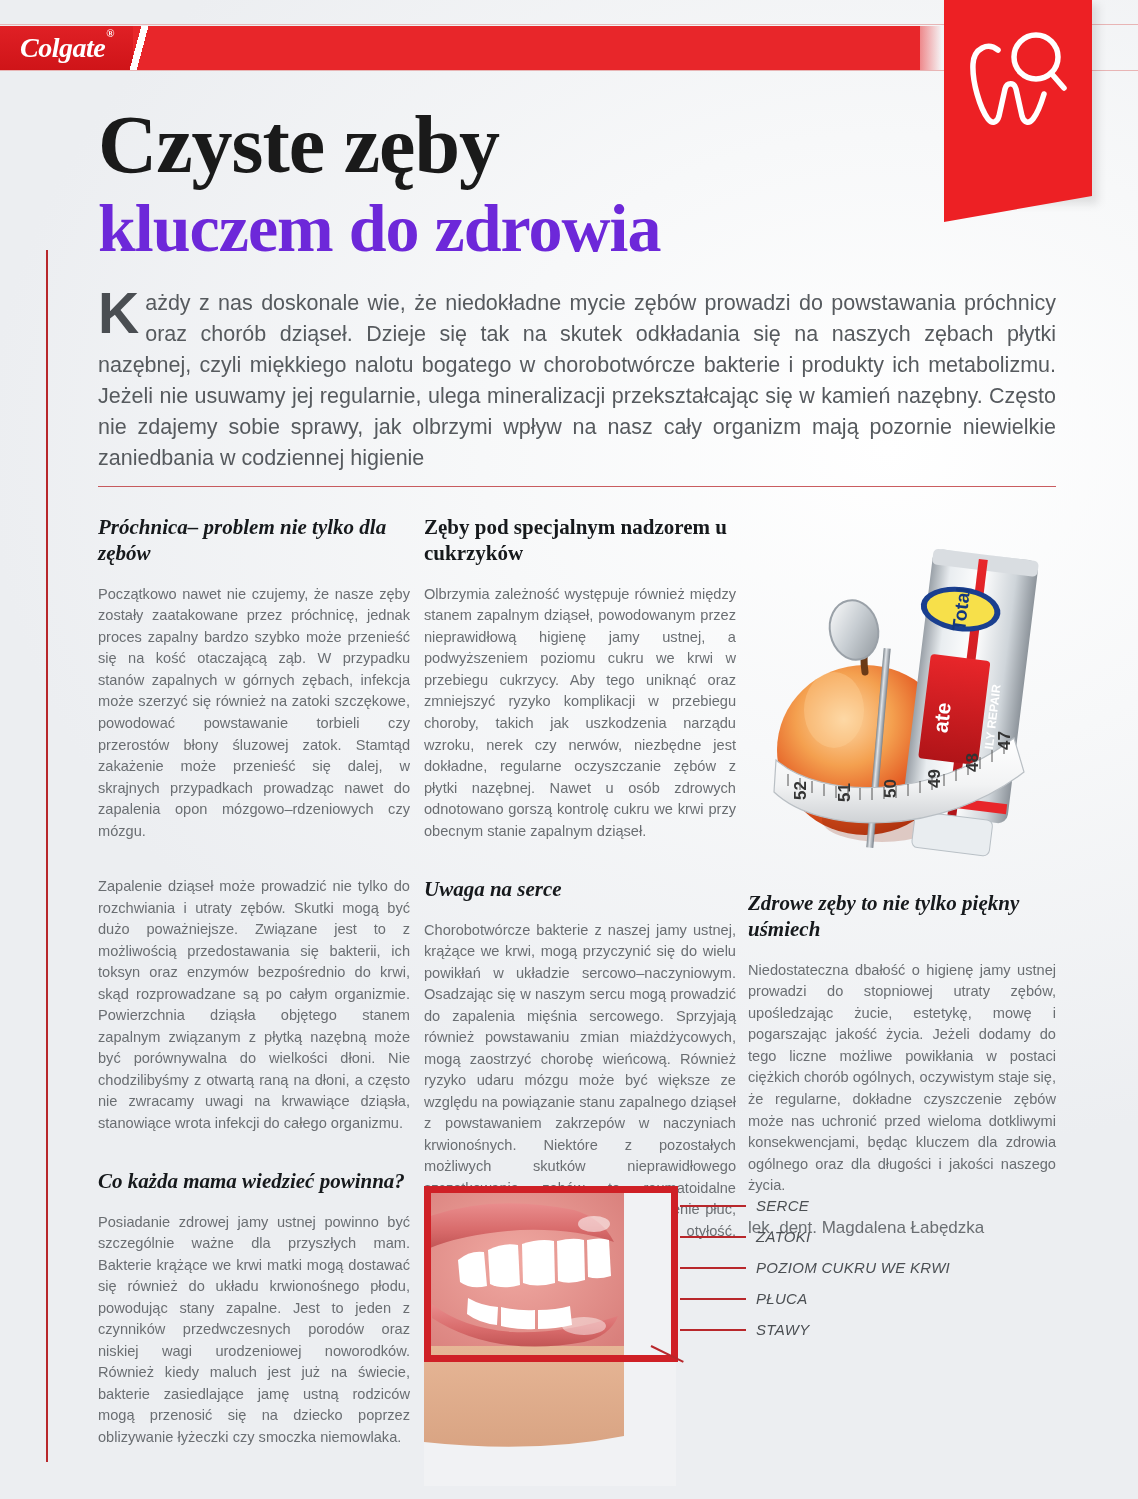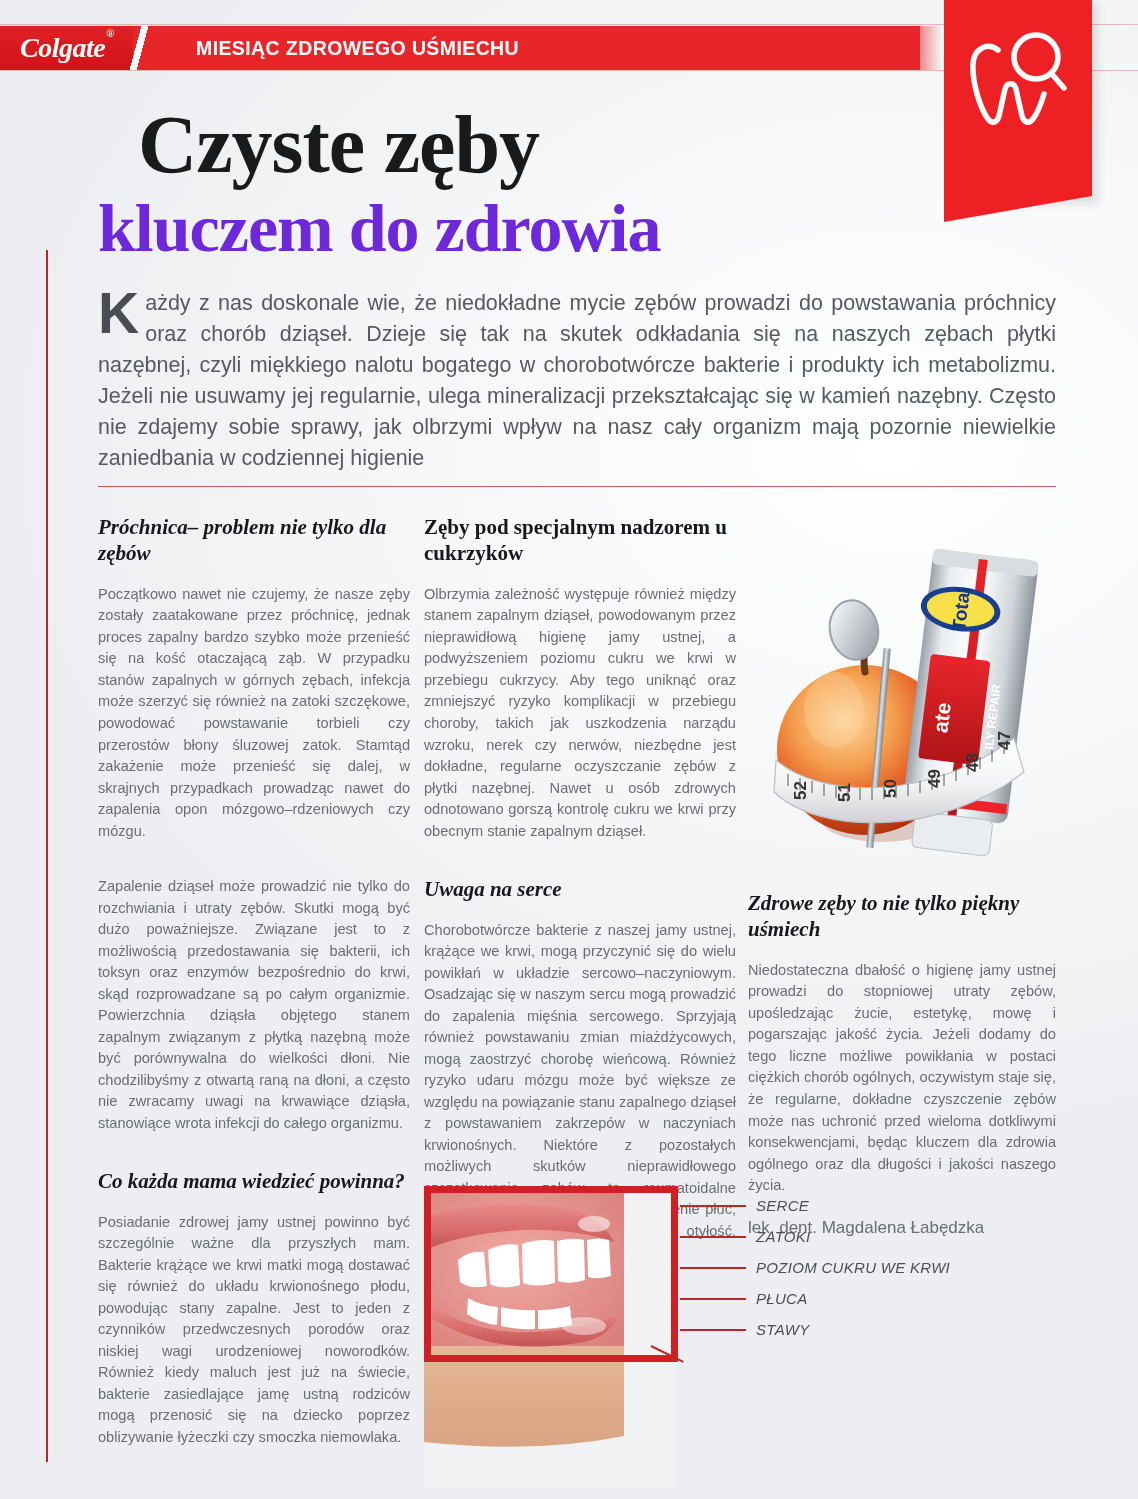--- a/index.html
+++ b/index.html
@@ -36,21 +36,21 @@
   .flag-tail{ position:absolute; right:46px; top:196px; width:0; height:0; z-index:4;
     border-left:148px solid #ed2024; border-bottom:26px solid transparent; }
   .flag-icon{ position:absolute; right:60px; top:26px; width:120px; height:110px; z-index:5; }
 
   
   .vrule{ position:absolute; left:46px; top:250px; width:2px; height:1212px; background:#b8272b; }
 
   
   .headline{ position:absolute; left:98px; top:104px; width:800px; z-index:6;
     font-family:"Liberation Serif", serif; font-weight:bold; line-height:1.0; }
-  .h-line1{ font-size:82px; color:#1a1a1a; letter-spacing:-1px; display:block;margin-left:40px; }
+  .h-line1{ font-size:82px; color:#1a1a1a; letter-spacing:-1px; display:block; }
   .h-line2{ font-size:68px; color:#6d28d9; letter-spacing:-1px; display:block; margin-top:8px; }
 
   
   .intro{ position:absolute; left:98px; top:288px; width:958px;
     font-size:21.5px; line-height:1.44; color:#565a5e; text-align:justify; }
   .intro .dropcap{ float:left; font-size:57px; line-height:.82; font-weight:bold;
     color:#4a4e52; padding:2px 6px 0 0; font-family:"Liberation Sans", sans-serif; }
 
   .hrule{ position:absolute; left:98px; top:486px; width:958px; height:1px; background:#b8272b; opacity:.75; }
 
@@ -85,21 +85,20 @@
 <body>
 
 <div class="hdr-wrap">
   <div class="hdr-thin-top"></div>
   <div class="hdr-thin-bot"></div>
   <div class="hdr-bar"></div>
   <div class="hdr-logo-box">
     <span class="hdr-logo-txt"><span>Colgate</span><sup>®</sup></span>
   </div>
   <div class="hdr-white-wedge"></div>
-  <div class="hdr-title">MIESIĄC ZDROWEGO UŚMIECHU</div>
   <div class="hdr-right-fade"></div>
 </div>
 
 <div class="flag-shadow"></div>
 <div class="flag"></div>
 <div class="flag-tail"></div>
 <svg class="flag-icon" viewBox="0 0 120 110">
   <g fill="none" stroke="#ffffff" stroke-width="5.5" stroke-linecap="round" stroke-linejoin="round">
     <path d="M40 24 C30 16, 16 22, 15 38 C14 56, 22 82, 30 93 C34 98, 39 97, 41 90 L47 63 C49 56, 56 56, 58 63 L64 90 C66 97, 71 98, 75 93 C79 88, 83 78, 86 68"></path>
     <circle cx="78" cy="31" r="22"></circle>

